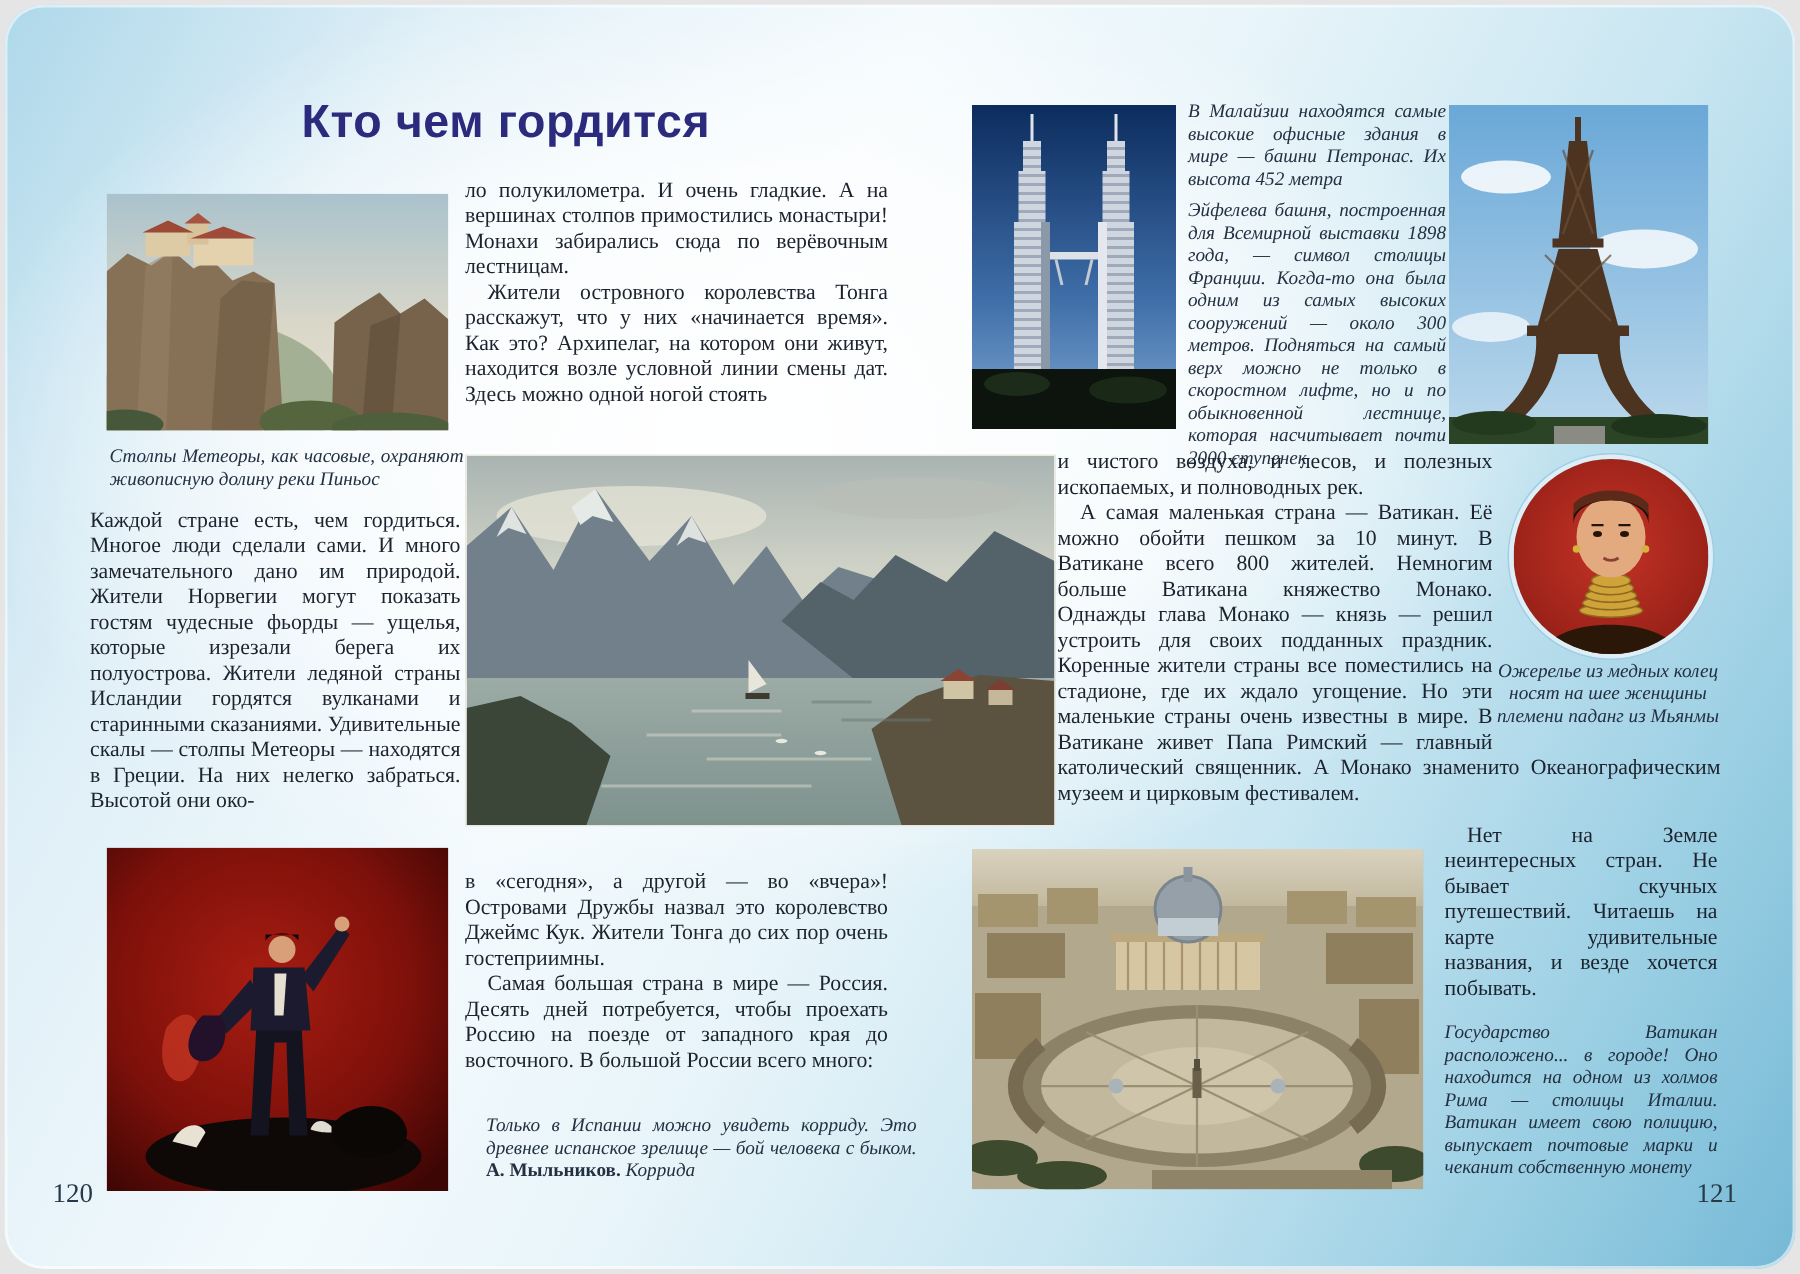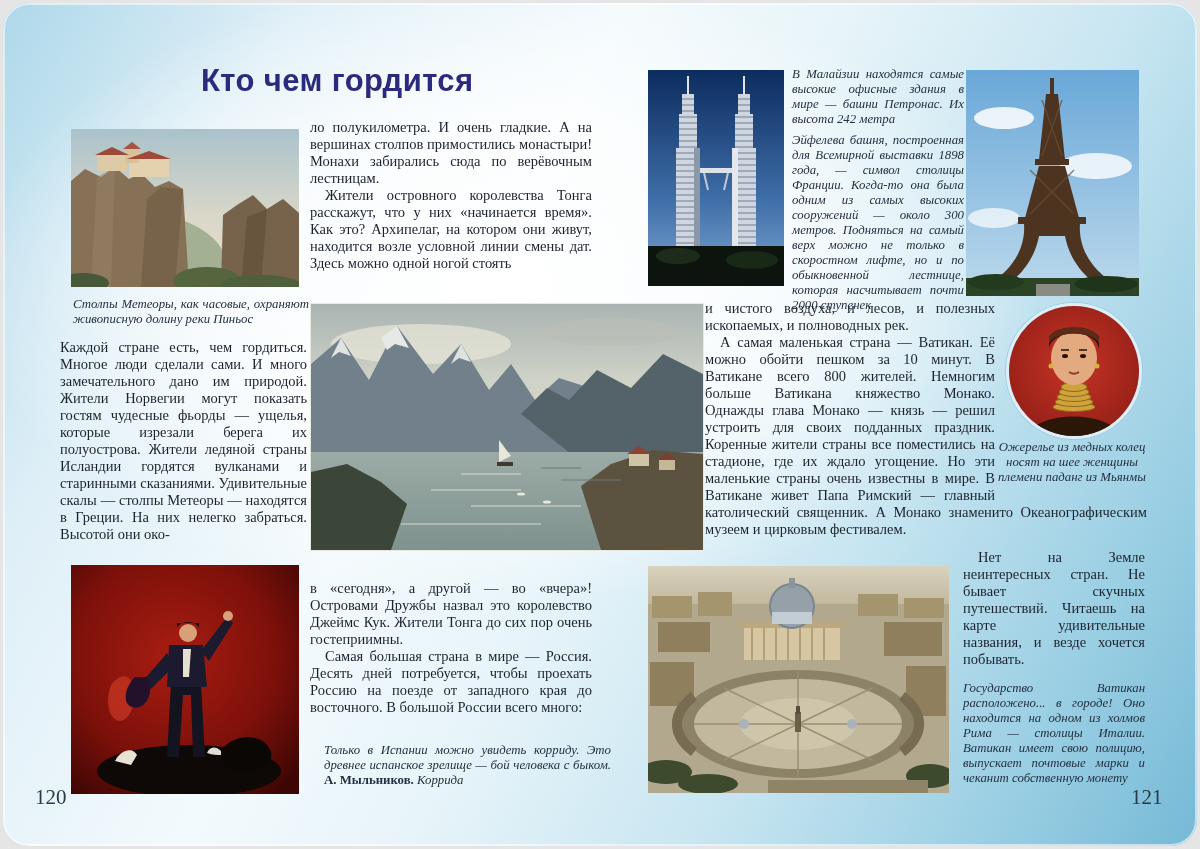--- a/index.html
+++ b/index.html
@@ -16,21 +16,21 @@
   .body-text{font-size:14.5px;line-height:17px;color:#1c232e;text-align:justify;}
   .body-text p{margin:0;}
   .body-text p.ind{text-indent:15px;}
   .caption{font-size:12.8px;line-height:15px;font-style:italic;color:#233041;text-align:justify;}
   .caption .upright{font-style:normal;font-weight:bold;}
   .caption.center{text-align:center;}
   .photo{overflow:hidden;}
   .photo svg{display:block;}
   .framed{border:1px solid #e9e9e0;}
   .circle-photo{border-radius:50%;border:3px solid #ddeef7;box-shadow:0 0 0 1px #9fcde2;overflow:hidden;}
-  .pagenum{font-size:21px;color:#273a48;}
+  .pagenum{font-size:18px;color:#273a48;}
 </style>
 </head>
 <body>
 
 <div class="canvas">
   <div class="spread">
 
     <div class="abs page-title" style="left:198px;top:60px;">Кто чем гордится</div>
 
     <div class="abs photo" style="left:68px;top:126px;width:228px;height:158px;" aria-label="Монастыри на столпах Метеоры">
@@ -175,21 +175,21 @@
         <rect x="84" y="78" width="6" height="100" fill="#e4e8ee"></rect>
         <rect x="52" y="98" width="32" height="5" fill="#dde2e9"></rect>
         <path d="M56,103 L60,120 M80,103 L76,120" stroke="#c2cad4" stroke-width="2"></path>
         <rect y="176" width="136" height="40" fill="#0d140e"></rect>
         <ellipse cx="30" cy="186" rx="22" ry="8" fill="#1d2c1a"></ellipse>
         <ellipse cx="104" cy="190" rx="26" ry="9" fill="#16231427"></ellipse>
         <ellipse cx="104" cy="190" rx="26" ry="9" fill="#1a2817"></ellipse>
       </svg>
     </div>
 
-    <div class="abs caption" style="left:789px;top:64px;width:172px;">В Малайзии находятся самые высокие офисные здания в мире — башни Петронас. Их высота 242 метра</div>
+    <div class="abs caption" style="left:789px;top:64px;width:172px;">В Малайзии находятся самые высокие офисные здания в мире — башни Петронас. Их высота 452 метра</div>
 
     <div class="abs caption" style="left:789px;top:130px;width:172px;">Эйфелева башня, построенная для Всемирной выставки 1898 года, — символ столицы Франции. Когда-то она была одним из самых высоких сооружений — около 300 метров. Подняться на самый верх можно не только в скоростном лифте, но и по обыкновенной лестнице, которая насчитывает почти 2000 ступенек</div>
 
     <div class="abs photo" style="left:963px;top:67px;width:173px;height:226px;" aria-label="Эйфелева башня">
       <svg width="173" height="226" viewBox="0 0 173 226">
         <defs>
           <linearGradient id="efsky" x1="0" y1="0" x2="0" y2="1">
             <stop offset="0" stop-color="#6aa8d8"></stop>
               <stop offset="1" stop-color="#bcd9ec"></stop>
           </linearGradient>

